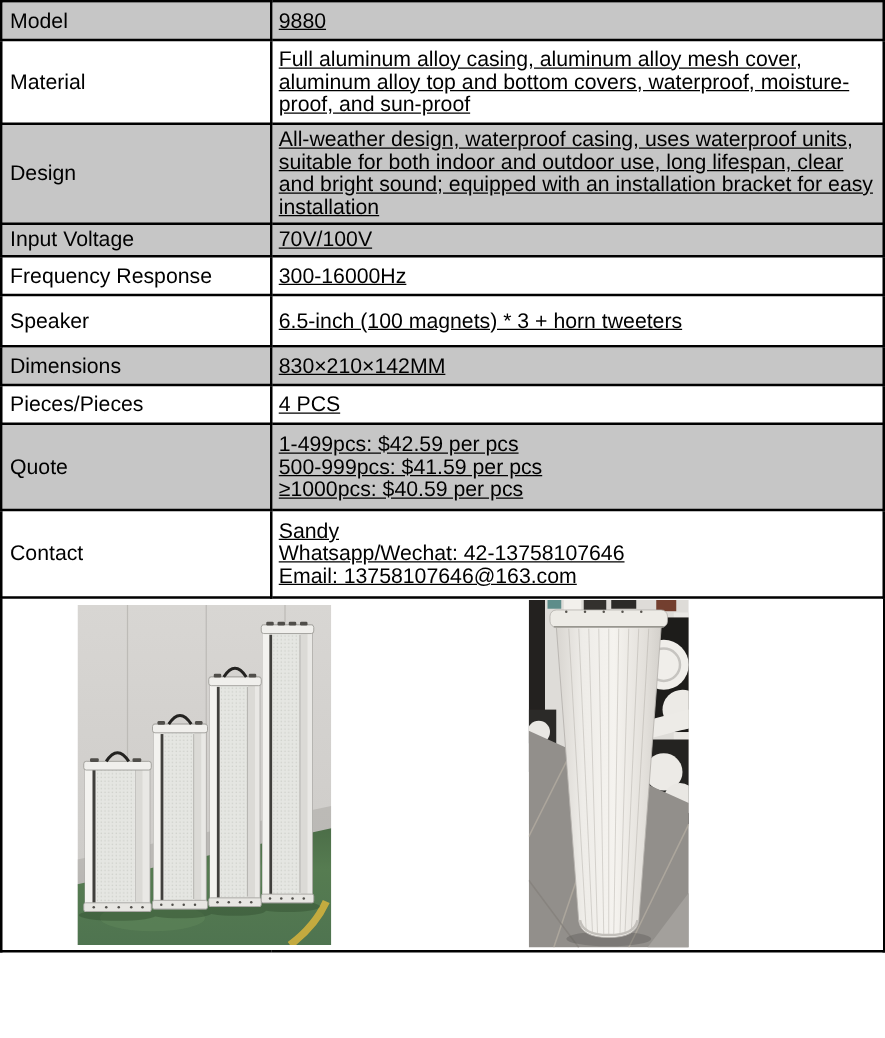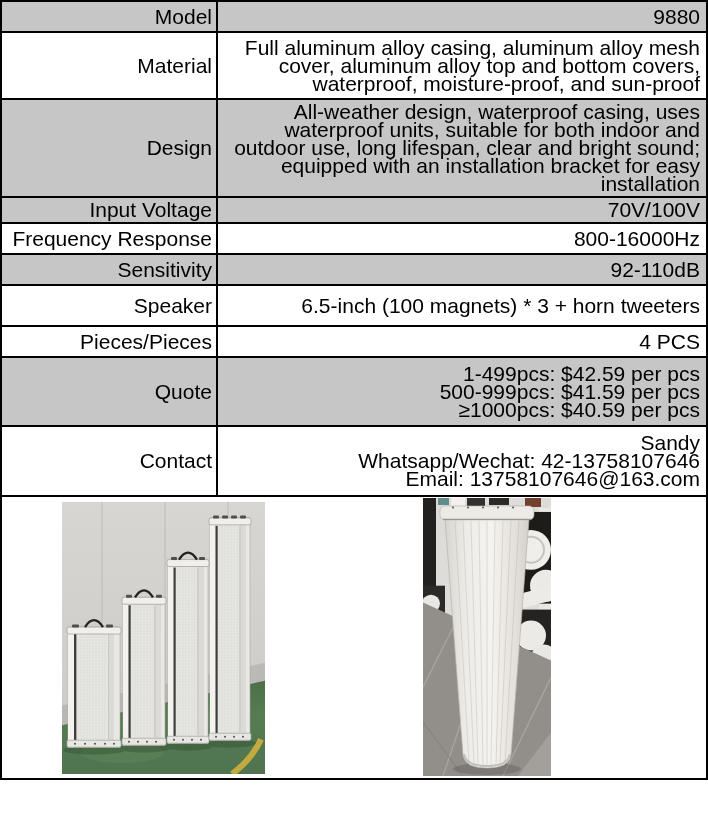--- a/index.html
+++ b/index.html
@@ -5,25 +5,25 @@
   html,body{margin:0;padding:0;background:#ffffff;}
   .page{
     width:708px;height:830px;position:relative;background:#fff;
     font-family:"Liberation Sans", sans-serif;color:#000;overflow:hidden;
   }
   table.spec{
     border-collapse:collapse;width:706px;table-layout:fixed;
     margin:0;border:2px solid #000;
   }
   table.spec td{
-    border:2px solid #000;font-size:21px;line-height:18px;
-    vertical-align:middle;overflow:hidden;text-align:right;
+    border:2px solid #000;font-size:17px;line-height:18px;
+    vertical-align:middle;overflow:hidden;
   }
   td.label{padding:2px 4px 2px 6px;}
-  td.value{padding:3px 6px 3px 16px;white-space:pre-line;}
+  td.value{padding:3px 6px 3px 5px;white-space:pre-line;text-decoration:underline;}
   tr.gray td{background:var(--row-gray,#c6c6c6);}
   td.photos-cell{
     padding:0;height:281px;background:#fff;position:relative;vertical-align:top;
   }
   .photo{position:absolute;}
   .photo svg{display:block;}
 </style>
 </head>
 <body>
 
@@ -45,29 +45,29 @@
       <tr class="gray" style="height:71px">
         <td class="label">Design</td>
         <td class="value">All-weather design, waterproof casing, uses waterproof units, suitable for both indoor and outdoor use, long lifespan, clear and bright sound; equipped with an installation bracket for easy installation</td>
       </tr>
       <tr class="gray" style="height:20px">
         <td class="label">Input Voltage</td>
         <td class="value">70V/100V</td>
       </tr>
       <tr style="height:31px">
         <td class="label">Frequency Response</td>
-        <td class="value">800-16000Hz</td>
-      </tr>
-      <tr class="gray" style="height:31px">
-        <td class="label">Sensitivity</td>
-        <td class="value">92-110dB</td>
+        <td class="value">300-16000Hz</td>
       </tr>
       <tr style="height:41px">
         <td class="label">Speaker</td>
         <td class="value">6.5-inch (100 magnets) * 3 + horn tweeters</td>
+      </tr>
+      <tr class="gray" style="height:31px">
+        <td class="label">Dimensions</td>
+        <td class="value">830×210×142MM</td>
       </tr>
       <tr style="height:31px">
         <td class="label">Pieces/Pieces</td>
         <td class="value">4 PCS</td>
       </tr>
       <tr class="gray" style="height:69px">
         <td class="label">Quote</td>
         <td class="value">1-499pcs: $42.59 per pcs
 500-999pcs: $41.59 per pcs
 ≥1000pcs: $40.59 per pcs</td>

